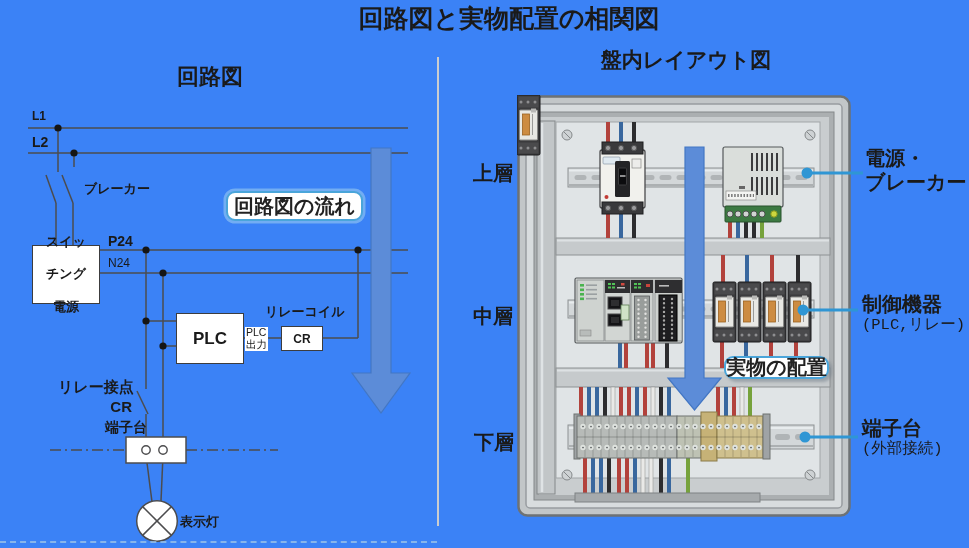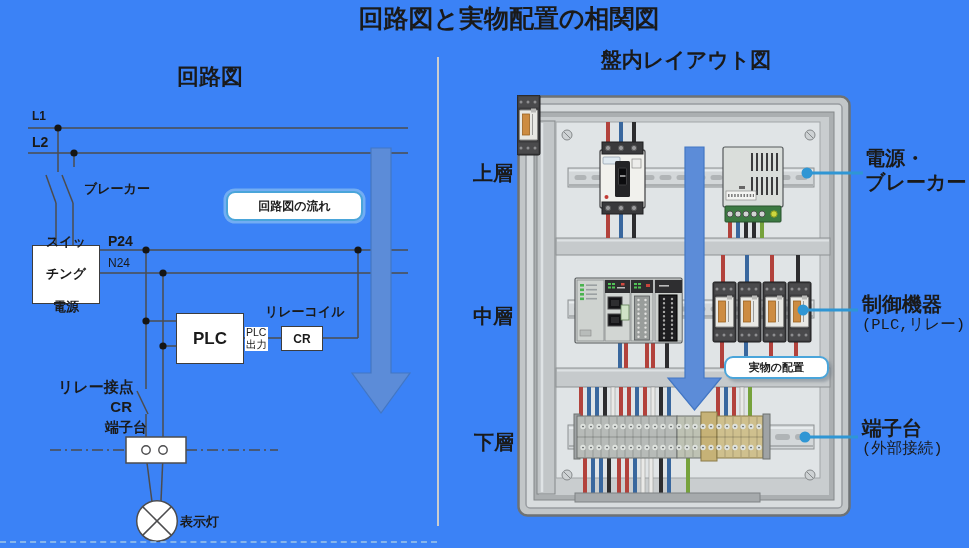--- a/index.html
+++ b/index.html
@@ -113,21 +113,21 @@
   <div class="schem-box" style="left:281px;top:326px;width:40px;height:23px;font-size:12px;font-weight:600;">CR</div>
 
   <div class="lbl b" style="left:58px;top:377px;width:74px;text-align:right;font-size:15px;line-height:1.3;">
     <span style="display:block;">リレー接点</span>
     <span style="display:block;">CR</span>
   </div>
 
   <div class="lbl b" style="left:105px;top:419px;font-size:14px;">端子台</div>
   <div class="lbl b" style="left:180px;top:513px;font-size:13px;">表示灯</div>
 
-  <div class="hl-box flow-box" style="left:226px;top:191px;width:133px;height:26px;font-size:12px;">回路図の流れ</div>
+  <div class="hl-box flow-box" style="left:226px;top:191px;width:133px;height:26px;font-size:20px;">回路図の流れ</div>
 
   <svg class="abs" style="left:517px;top:95px;" width="334" height="422" viewBox="0 0 334 422">
 
     <g>
       <rect x="1.5" y="1.5" width="331" height="419" rx="9" fill="#c2c6c8" stroke="#6e7274" stroke-width="2.5"></rect>
       <rect x="9" y="9" width="316" height="404" rx="4" fill="#d8dcde" stroke="#989ca0" stroke-width="1.5"></rect>
       <rect x="17" y="17" width="300" height="388" fill="#abafb1" stroke="#84888a"></rect>
       <rect x="22" y="22" width="290" height="378" fill="#c9cdcf"></rect>
       <rect x="20" y="26" width="18" height="373" fill="#c2c6c8" stroke="#84888a"></rect>
       <line x1="25" y1="28" x2="25" y2="397" stroke="#dfe3e5" stroke-width="2.5"></line>
@@ -381,21 +381,21 @@
       <rect x="58" y="398" width="185" height="9" fill="#a6aaac" stroke="#7e8284"></rect>
     </g>
 
     <polygon class="arrow-shape" points="168,52 187,52 187,283 204,283 177.5,315 151,283 168,283"></polygon>
   </svg>
 
   <div class="layer-label" style="left:462px;top:160px;">上層</div>
   <div class="layer-label" style="left:462px;top:303px;">中層</div>
   <div class="layer-label" style="left:463px;top:429px;">下層</div>
 
-  <div class="hl-box place-box" style="left:724px;top:356px;width:101px;height:19px;font-size:11px;">実物の配置</div>
+  <div class="hl-box place-box" style="left:724px;top:356px;width:101px;height:19px;font-size:20px;">実物の配置</div>
 
   <svg class="abs" style="left:0;top:0;pointer-events:none;" width="969" height="548" viewBox="0 0 969 548">
     <g>
       <line class="callout-line" x1="807" y1="173" x2="863" y2="173"></line>
       <circle class="callout-dot" cx="807" cy="173" r="5.5"></circle>
     </g>
     <g>
       <line class="callout-line" x1="803" y1="310" x2="858" y2="310"></line>
       <circle class="callout-dot" cx="803" cy="310" r="5.5"></circle>
     </g>

